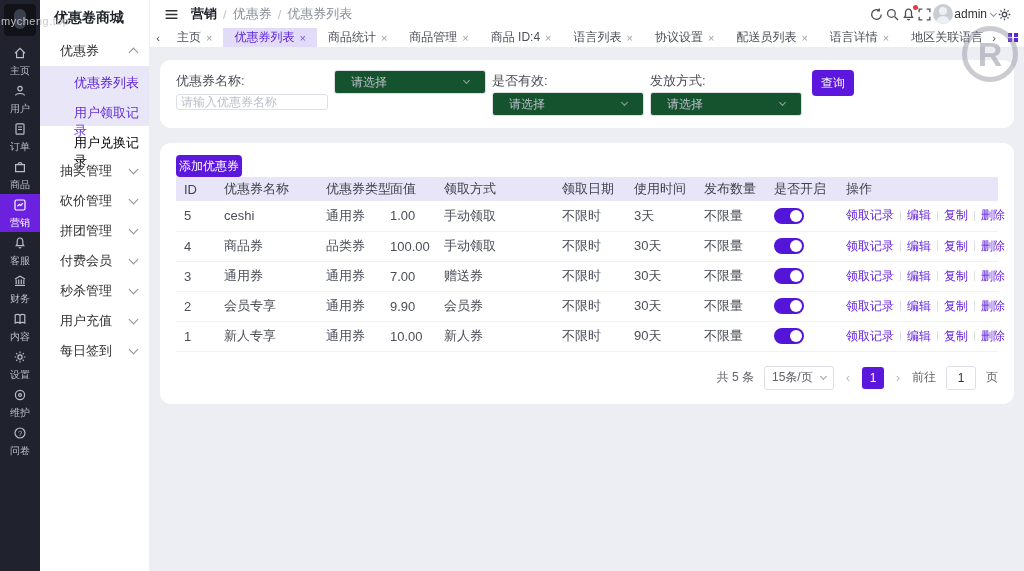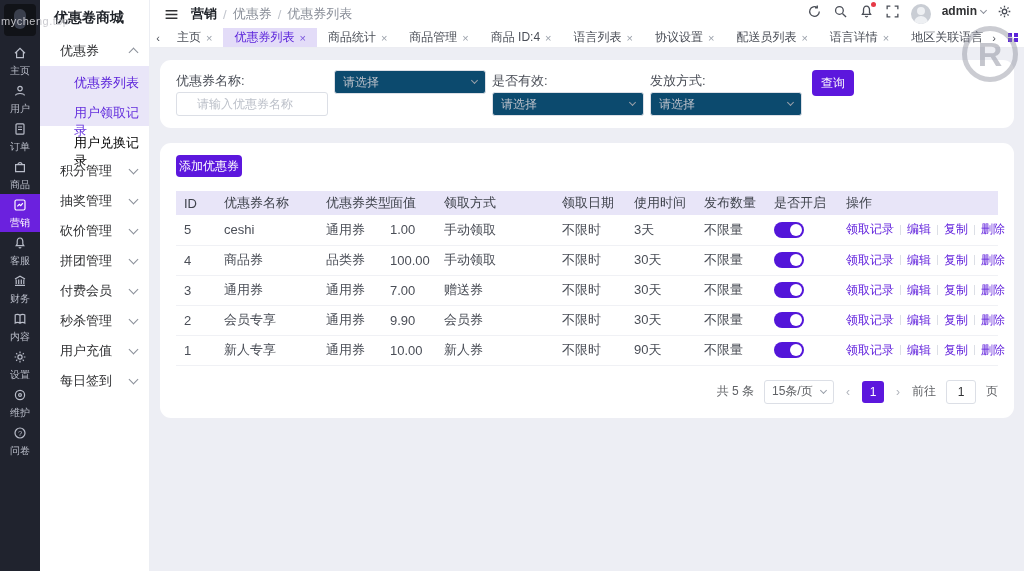--- a/index.html
+++ b/index.html
@@ -28,21 +28,21 @@
   
   .main-col { flex:1; display:flex; flex-direction:column; min-width:0; }
 
   .topbar { height:28px; background:#fff; display:flex; align-items:center; padding:0 12px 0 14px; flex-shrink:0; }
   .hamburger svg, .tb-icon svg { width:15px; height:15px; }
   .hamburger { color:#303133; cursor:pointer; display:flex; margin-right:12px; }
   .crumbs { display:flex; align-items:center; gap:6px; font-size:13px; }
   .crumb-first { font-weight:bold; color:#1f2329; }
   .crumb-sep { color:#c0c4cc; }
   .crumb { color:#8a8f99; }
-  .tb-right { margin-left:auto; display:flex; align-items:flex-start; gap:11px; color:#4a4e57;font-weight:bold; }
+  .tb-right { margin-left:auto; display:flex; align-items:center; gap:1px; color:#4a4e57; }
   .tb-icon { position:relative; cursor:pointer; display:flex; }
   .bell-dot { position:absolute; top:-2px; right:-2px; width:5px; height:5px; border-radius:50%; background:#e63946; }
   .avatar { width:20px; height:20px; border-radius:50%; background:#c9cdd4; position:relative; overflow:hidden; cursor:pointer; }
   .avatar::before { content:""; position:absolute; left:6px; top:3px; width:8px; height:8px; border-radius:50%; background:#eef0f3; }
   .avatar::after { content:""; position:absolute; left:3px; top:12px; width:14px; height:10px; border-radius:7px 7px 0 0; background:#eef0f3; }
   .admin-name { font-size:12px; color:#303133; display:flex; align-items:center; gap:4px; cursor:pointer; }
   .admin-name .chev { width:5px; height:5px; margin-top:-2px; }
 
   .tabbar { height:20px; background:#fff; border-bottom:1px solid #ecedf2; display:flex; align-items:stretch; flex-shrink:0; }
   .tab-arrow { width:16px; display:flex; align-items:center; justify-content:center; color:#4a4e57; cursor:pointer; font-size:11px; flex-shrink:0; }
@@ -55,29 +55,29 @@
   .grid-ico { display:grid; grid-template-columns:4px 4px; grid-gap:1.5px; }
   .grid-ico i { width:4px; height:4px; background:#5b23da; }
 
   
   .content { flex:1; padding:12px 10px; overflow:hidden; }
   .card { background:#fff; border-radius:11px; }
   .filter-card { padding:10px 16px 12px; margin-bottom:15px; }
   .filter-row { display:flex; align-items:flex-start; }
   .fgroup { width:158px; margin-right:0; }
   .flabel { font-size:13px; color:#4a4e57; display:block; height:22px; line-height:22px; }
-  .ftext { width:152px; height:24px; border:1px solid #dcdfe6; border-radius:3px; font-size:12px; padding:0 20px; color:#303133; outline:none; font-family:inherit; }
+  .ftext { width:152px; height:16px; border:1px solid #dcdfe6; border-radius:3px; font-size:12px; padding:0 4px; color:#303133; outline:none; font-family:inherit; }
   .ftext::placeholder { color:#bcc0c9; }
-  .fselect { width:152px; height:24px; border:1px solid #dcdfe6; border-radius:3px; font-size:12px; padding:0 8px; color:#bcc0c9; display:flex; align-items:center; justify-content:space-between; cursor:pointer; background:#0c4a6e; }
+  .fselect { width:152px; height:24px; border:1px solid #dcdfe6; border-radius:3px; font-size:12px; padding:0 16px; color:#bcc0c9; display:flex; align-items:center; justify-content:space-between; cursor:pointer; background:#14532d; }
   .fselect .chev { width:5px; height:5px; border-color:#9aa0aa; }
   .btn { background:#5c17dd; color:#fff; border:none; border-radius:4px; font-size:12px; font-family:inherit; cursor:pointer; }
   .search-btn { width:42px; height:26px; margin-top:0; margin-left:4px; }
 
   .table-card { padding:12px 16px 14px; }
-  .add-btn { width:66px; height:22px; margin-bottom:14px; }
+  .add-btn { width:66px; height:22px; margin-bottom:0; }
   table { width:100%; border-collapse:collapse; table-layout:fixed; }
   th { background:#e8e5f8; font-size:13px; font-weight:500; color:#3f434c; text-align:left; height:24px; padding:0 4px; white-space:nowrap; }
   td { font-size:13px; color:#4a4e57; height:30px; padding:0 4px; border-bottom:1px solid #f0f1f5; white-space:nowrap; }
   th:first-child, td:first-child { padding-left:8px; }
   .toggle { width:30px; height:16px; border-radius:9px; background:#5316d9; position:relative; cursor:pointer; display:inline-block; vertical-align:middle; }
   .toggle::after { content:""; position:absolute; right:2px; top:2px; width:12px; height:12px; background:#fff; border-radius:50%; }
   .act { color:#6324dd; font-size:12px; cursor:pointer; }
   .act-sep { display:inline-block; width:1px; height:10px; background:#dcdfe6; margin:0 6px; vertical-align:middle; }
 
   .pager { display:flex; align-items:center; justify-content:flex-end; gap:10px; margin-top:14px; font-size:12px; color:#606266; }
@@ -181,24 +181,20 @@
   <div class="sidebar">
     <div class="sb-title">优惠卷商城</div>
     <div class="sb-group">
       <span>优惠券</span>
       <span class="chev up"></span>
     </div>
     <div class="sb-sub hl" style="color:#5b23da;">优惠券列表</div>
     <div class="sb-sub hl">用户领取记录</div>
     <div class="sb-sub">用户兑换记录</div>
 
-    <div class="sb-group">
-        <span>积分管理</span>
-        <span class="chev"></span>
-      </div>
     <div class="sb-group">
         <span>抽奖管理</span>
         <span class="chev"></span>
       </div>
     <div class="sb-group">
         <span>砍价管理</span>
         <span class="chev"></span>
       </div>
     <div class="sb-group">
         <span>拼团管理</span>

